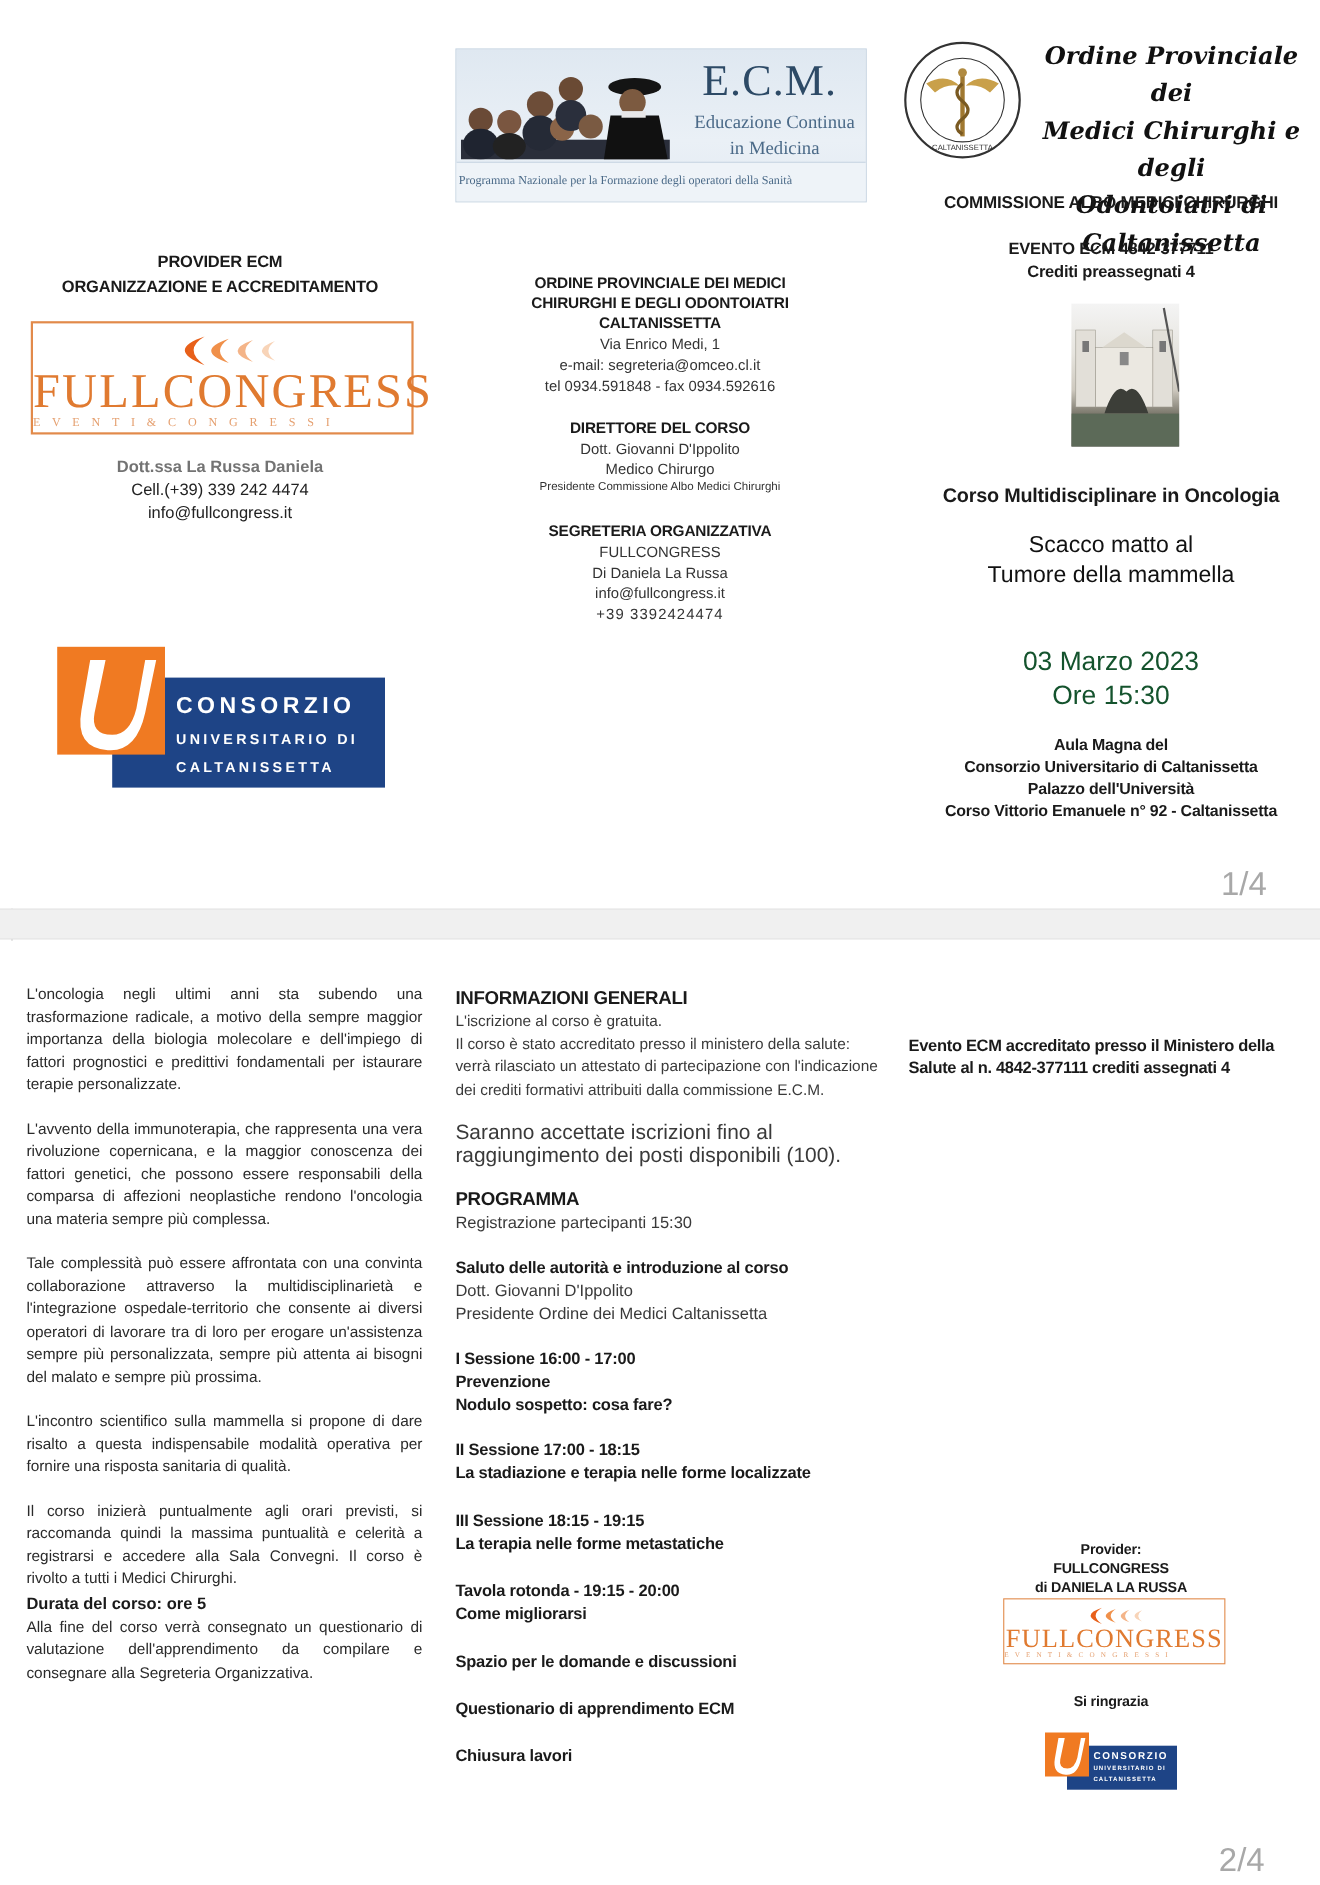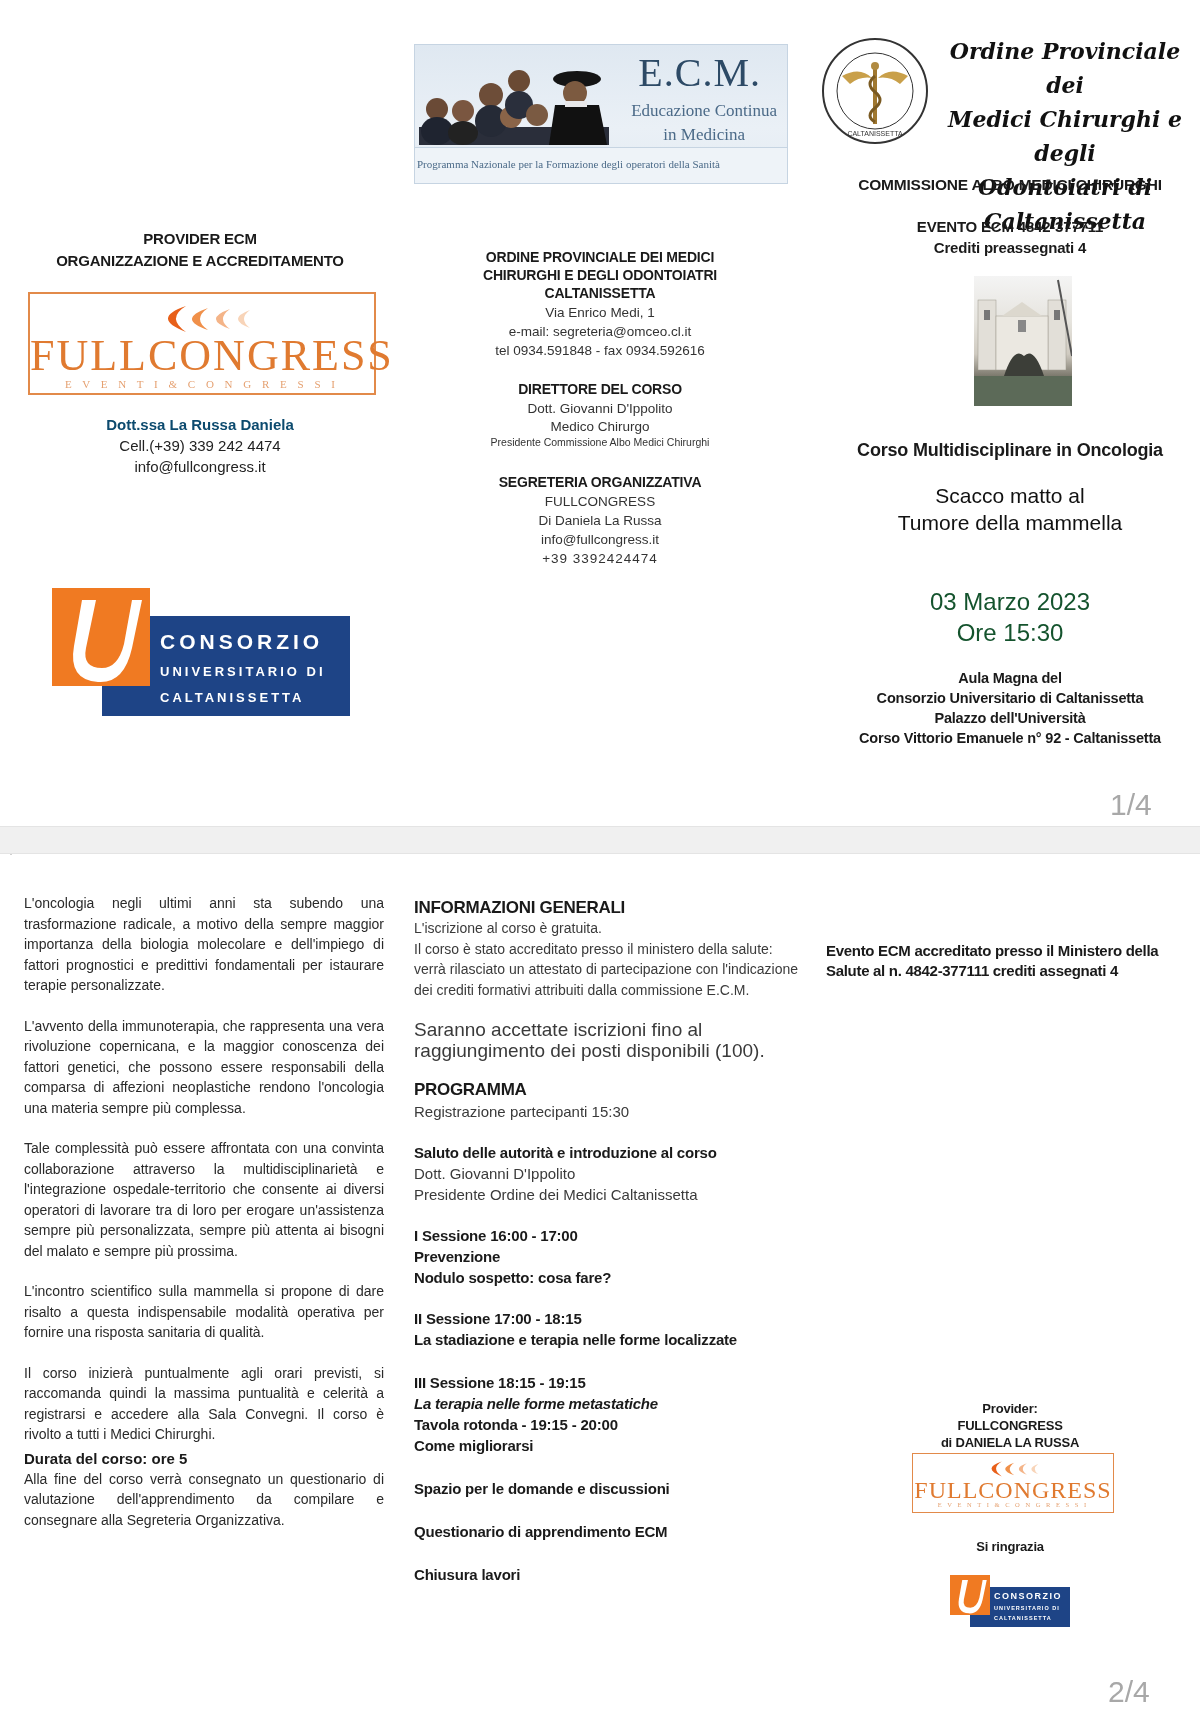--- a/index.html
+++ b/index.html
@@ -28,21 +28,21 @@
   
   .seal { left: 820px; top: 36px; width: 110px; height: 110px; }
   .ordine-script { left: 930px; top: 34px; width: 270px; font-family: "DejaVu Serif", serif; font-style: italic; font-size: 22px; line-height: 34px; color: #111; text-align: center; font-weight: bold; }
 
   .h-bold { font-weight: bold; font-size: 15px; letter-spacing: -0.2px; }
   .t-norm { font-size: 13.5px; color: #333; }
 
   
   .fc-box { border: 2px solid #e28a4a; background: #fff; }
   .fc-word { font-family: "Liberation Serif", serif; color: #e07a30; letter-spacing: 2px; text-align: center; white-space: nowrap; }
-  .fc-sub { font-family: "Liberation Serif", serif; color: #e5a070; text-align: center; white-space: nowrap; }
+  .fc-sub { font-family: "Liberation Serif", serif; color: #e5a070; text-align: left; white-space: nowrap; }
 
   
   .cons-orange { background: #f07a22; }
   .cons-blue { background: #1e4486; color: #fff; font-weight: bold; }
 
   .photo { left: 974px; top: 276px; width: 98px; height: 130px; background: linear-gradient(180deg,#f4f4f4 0%,#e6e4de 35%,#cfcac0 60%,#6d6a5e 80%,#4e5048 100%); }
 
   .pagenum { font-size: 30px; color: #a8a8a8; font-weight: normal; }
 
   .para { font-size: 14px; line-height: 20.5px; color: #2a2a2a; text-align: justify; }
@@ -108,21 +108,21 @@
     <svg style="position:absolute;left:116px;top:6px;width:130px;height:38px;" viewBox="0 0 130 38">
       <path d="M40 6 Q4 18 40 32 Q20 18 40 6 Z" fill="#e8601a"></path>
       <path d="M62 8 Q30 19 62 30 Q46 19 62 8 Z" fill="#f0904a"></path>
       <path d="M84 9 Q56 19 84 29 Q70 19 84 9 Z" fill="#f4b488"></path>
       <path d="M104 10 Q80 19 104 28 Q92 19 104 10 Z" fill="#f8d4b8"></path>
     </svg>
     <div class="fc-word" style="position:absolute;left:0;top:40px;width:100%;font-size:44px;line-height:44px;">FULLCONGRESS</div>
     <div class="fc-sub" style="position:absolute;left:0;top:84px;width:100%;font-size:11px;letter-spacing:4px;">E V E N T I &amp; C O N G R E S S I</div>
   </div>
 
-  <div class="abs center" style="left:0;top:416px;width:400px;font-size:15px;font-weight:bold;color:#0c4a6e;">Dott.ssa La Russa Daniela</div>
+  <div class="abs center" style="left:0;top:416px;width:400px;font-size:15px;font-weight:bold;color:#737373;">Dott.ssa La Russa Daniela</div>
   <div class="abs center t-norm" style="left:0;top:437px;width:400px;font-size:15px;color:#222;">Cell.(+39) 339 242 4474</div>
   <div class="abs center t-norm" style="left:0;top:458px;width:400px;font-size:15px;color:#222;">info@fullcongress.it</div>
 
   <div class="abs center" style="left:410px;top:248px;width:380px;">
     <div class="h-bold" style="font-size:14px;line-height:18px;">ORDINE PROVINCIALE DEI MEDICI</div>
     <div class="h-bold" style="font-size:14px;line-height:18px;">CHIRURGHI E DEGLI ODONTOIATRI</div>
     <div class="h-bold" style="font-size:14px;line-height:19px;">CALTANISSETTA</div>
     <div class="t-norm" style="line-height:19px;">Via Enrico Medi, 1</div>
     <div class="t-norm" style="line-height:19px;">e-mail: segreteria@omceo.cl.it</div>
     <div class="t-norm" style="line-height:19px;">tel 0934.591848 - fax 0934.592616</div>
@@ -219,21 +219,21 @@
     <div class="prog-line prog-norm" style="margin-bottom:20px;">Presidente Ordine dei Medici Caltanissetta</div>
 
     <div class="prog-line prog-bold">I Sessione 16:00 - 17:00</div>
     <div class="prog-line prog-bold">Prevenzione</div>
     <div class="prog-line prog-bold" style="margin-bottom:20px;">Nodulo sospetto: cosa fare?</div>
 
     <div class="prog-line prog-bold">II Sessione 17:00 - 18:15</div>
     <div class="prog-line prog-bold" style="margin-bottom:22px;">La stadiazione e terapia nelle forme localizzate</div>
 
     <div class="prog-line prog-bold">III Sessione 18:15 - 19:15</div>
-    <div class="prog-line prog-bold" style="font-style:italic;">La terapia nelle forme metastatiche</div>
+    <div class="prog-line prog-bold" style="margin-bottom:22px;">La terapia nelle forme metastatiche</div>
 
     <div class="prog-line prog-bold">Tavola rotonda - 19:15 - 20:00</div>
     <div class="prog-line prog-bold" style="margin-bottom:22px;">Come migliorarsi</div>
 
     <div class="prog-line prog-bold" style="margin-bottom:22px;">Spazio per le domande e discussioni</div>
     <div class="prog-line prog-bold" style="margin-bottom:22px;">Questionario di apprendimento ECM</div>
     <div class="prog-line prog-bold">Chiusura lavori</div>
   </div>
 
   <div class="abs bold" style="left:826px;top:86px;width:374px;font-size:15px;line-height:20px;letter-spacing:-0.3px;">

